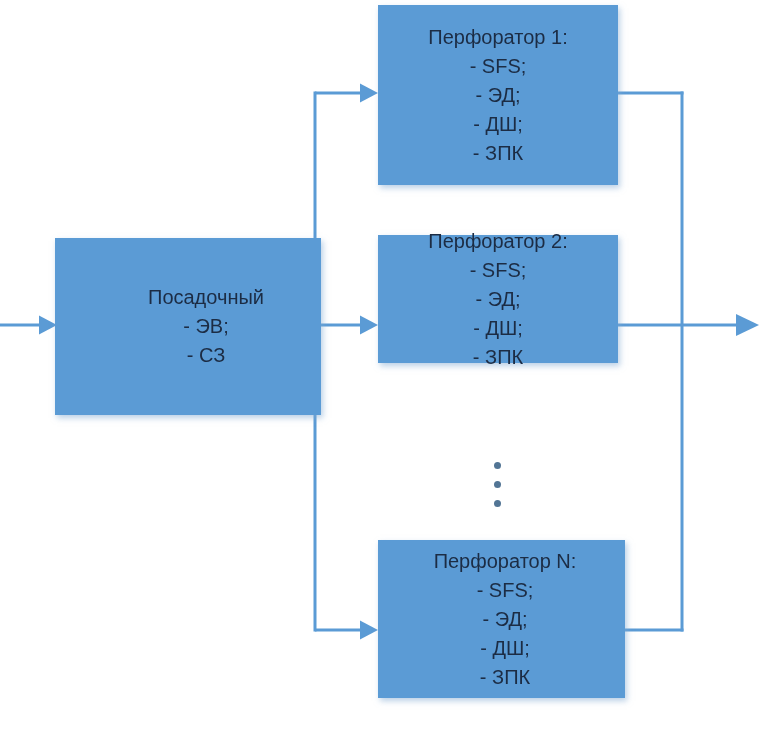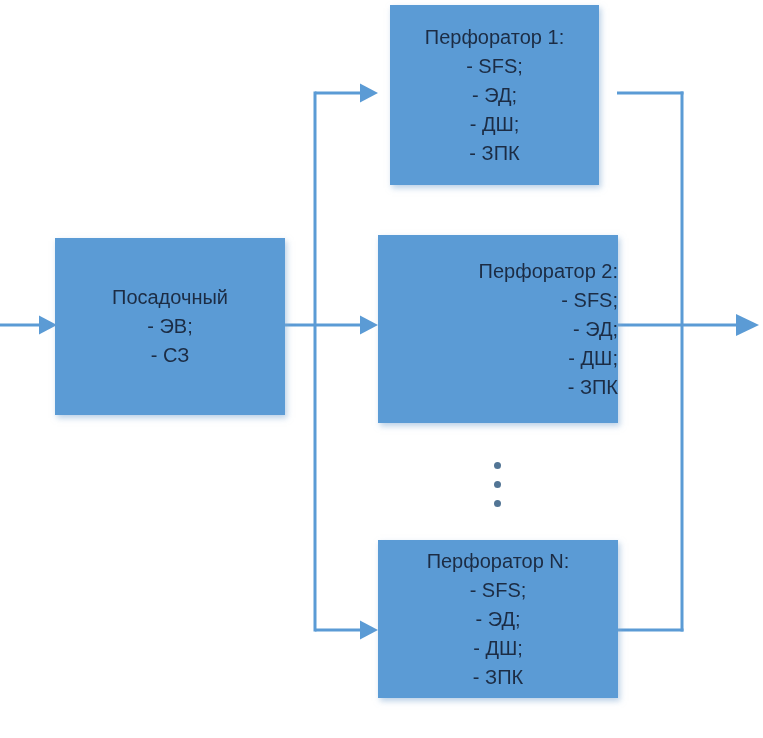--- a/index.html
+++ b/index.html
@@ -22,24 +22,24 @@
     color: #1c2c44;
     display: flex;
     flex-direction: column;
     justify-content: center;
     align-items: center;
     text-align: center;
     font-size: 20px;
     line-height: 29px;
     box-shadow: 2px 3px 6px rgba(130, 170, 210, 0.55);
   }
-  .box-source { left: 55px;  top: 238px; width: 230px; height: 177px; }
-  .box-perf1  { left: 378px; top: 5px;   width: 209px; height: 180px; margin-left: 12px; }
-  .box-perf2  { left: 378px; top: 235px; width: 240px; height: 188px; align-items: flex-end; }
-  .box-perfN  { left: 378px; top: 540px; width: 240px; height: 158px; }
+  .box-source { left: 55px;  top: 238px; width: 230px; height: 177px; padding-left: 36px; }
+  .box-perf1  { left: 378px; top: 5px;   width: 240px; height: 180px; }
+  .box-perf2  { left: 378px; top: 235px; width: 240px; height: 128px; }
+  .box-perfN  { left: 378px; top: 540px; width: 240px; height: 158px; padding-left: 7px; }
   .dots {
     position: absolute;
     left: 494px;
     top: 462px;
     display: flex;
     flex-direction: column;
     align-items: center;
     gap: 12px;
   }
   .dot {

